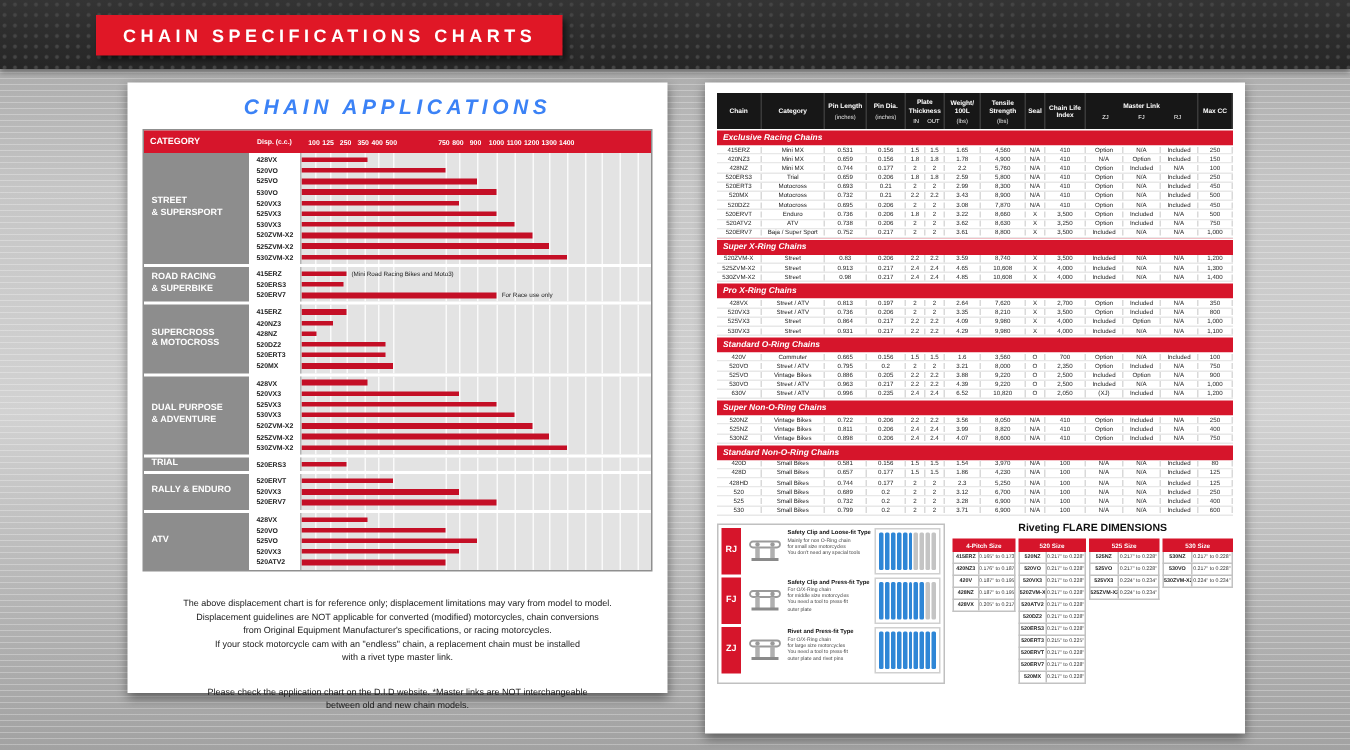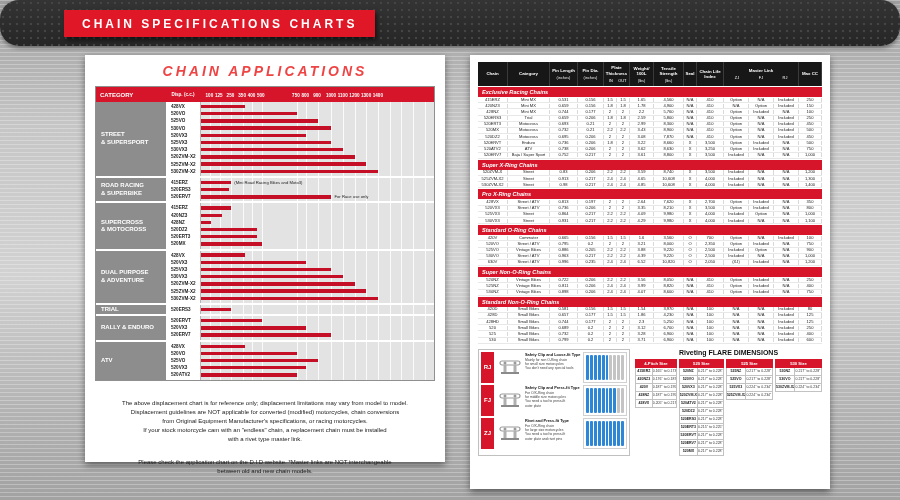--- a/index.html
+++ b/index.html
@@ -11,32 +11,31 @@
       linear-gradient(180deg,#9e9e9e 0%,#c6c6c6 25%,#d2d2d2 55%,#b3b3b3 82%,#a2a2a2 100%);
     position:relative;
   }
   .top-bar{
     position:absolute;left:0;top:0;width:900px;height:46px;
     background:
       radial-gradient(circle at 3px 3px, #454545 1px, rgba(0,0,0,0) 1.6px),
       linear-gradient(180deg,#343434,#262626);
     background-size:7px 7px, 100% 100%;
     box-shadow:0 2px 4px rgba(0,0,0,.4);
-    border-radius:19px;
   }
   .badge{
     position:absolute;left:64px;top:10px;height:27px;padding:0 18px;
     display:flex;align-items:center;
     box-shadow:2px 3px 4px rgba(0,0,0,.55);
   }
   .badge span{color:#fff;font-weight:bold;font-size:12px;letter-spacing:3px;white-space:nowrap}
   .panel{position:absolute;background:#fff;box-shadow:0 3px 7px rgba(0,0,0,.45)}
   #app-panel{left:85px;top:55px;width:360px;height:407px;padding:8px 10px 6px}
   #spec-panel{left:470px;top:55px;width:360px;height:434px;padding:7px 8px 6px}
-  .panel-title{text-align:center;font-weight:bold;font-style:italic;font-size:14px;letter-spacing:3px;color:#ef4444;margin-bottom:7px;white-space:nowrap}
+  .panel-title{text-align:center;font-weight:bold;font-style:italic;font-size:14px;letter-spacing:3px;color:#3b82f6;margin-bottom:7px;white-space:nowrap}
 
   
   .app-table{border:1px solid #8f8f8f}
   .app-header{display:flex;height:15px;color:#fff;font-weight:bold;align-items:center}
   .col-cat{width:70px;flex:none;padding-left:4px;font-size:6px}
   .col-chain{width:34px;flex:none;text-align:center;font-size:4.6px}
   .col-chart{flex:1;position:relative;height:100%}
   .tick{position:absolute;top:50%;transform:translate(-50%,-50%);font-size:4.6px;font-weight:bold;color:#fff}
   .app-group{display:flex;border-top:2px solid #fff}
   .app-group:first-child{border-top:none}

